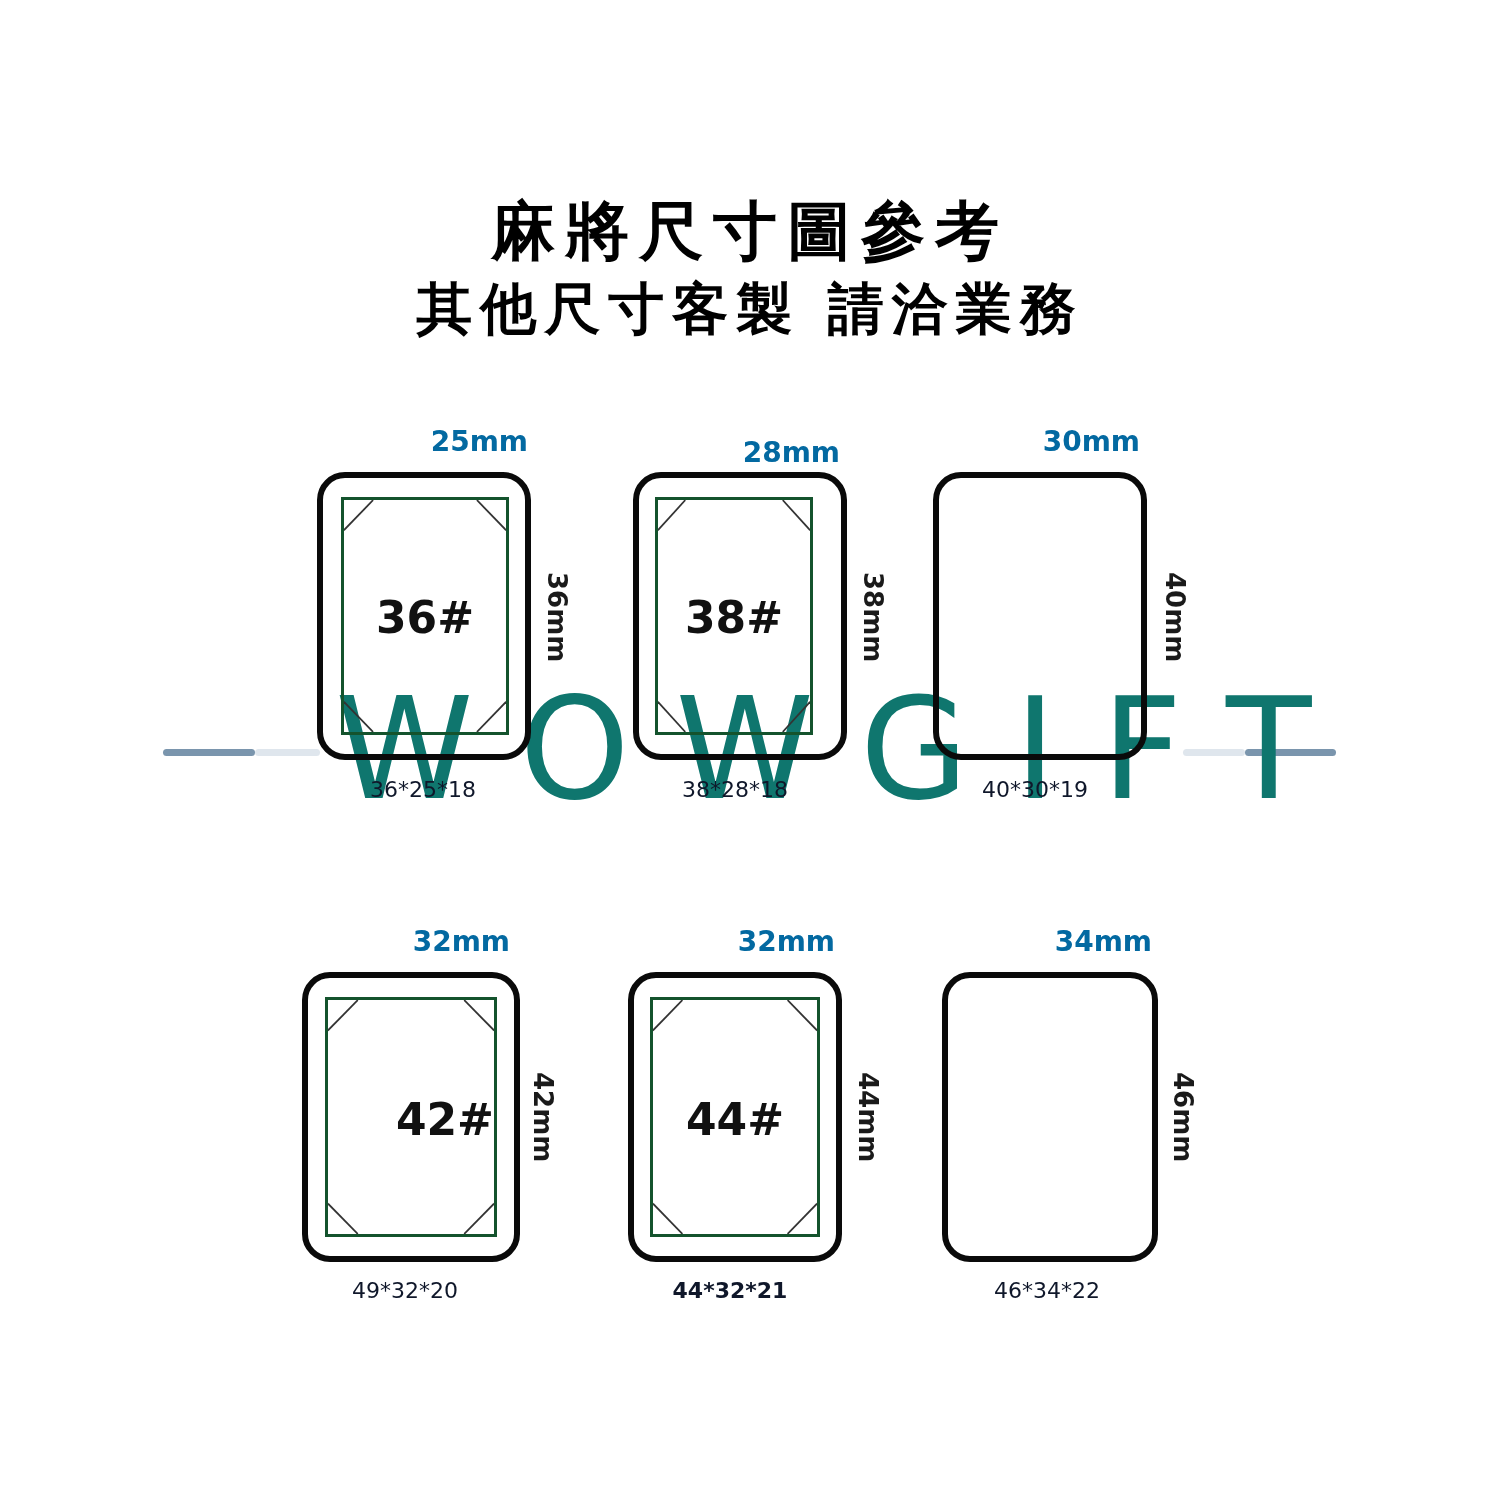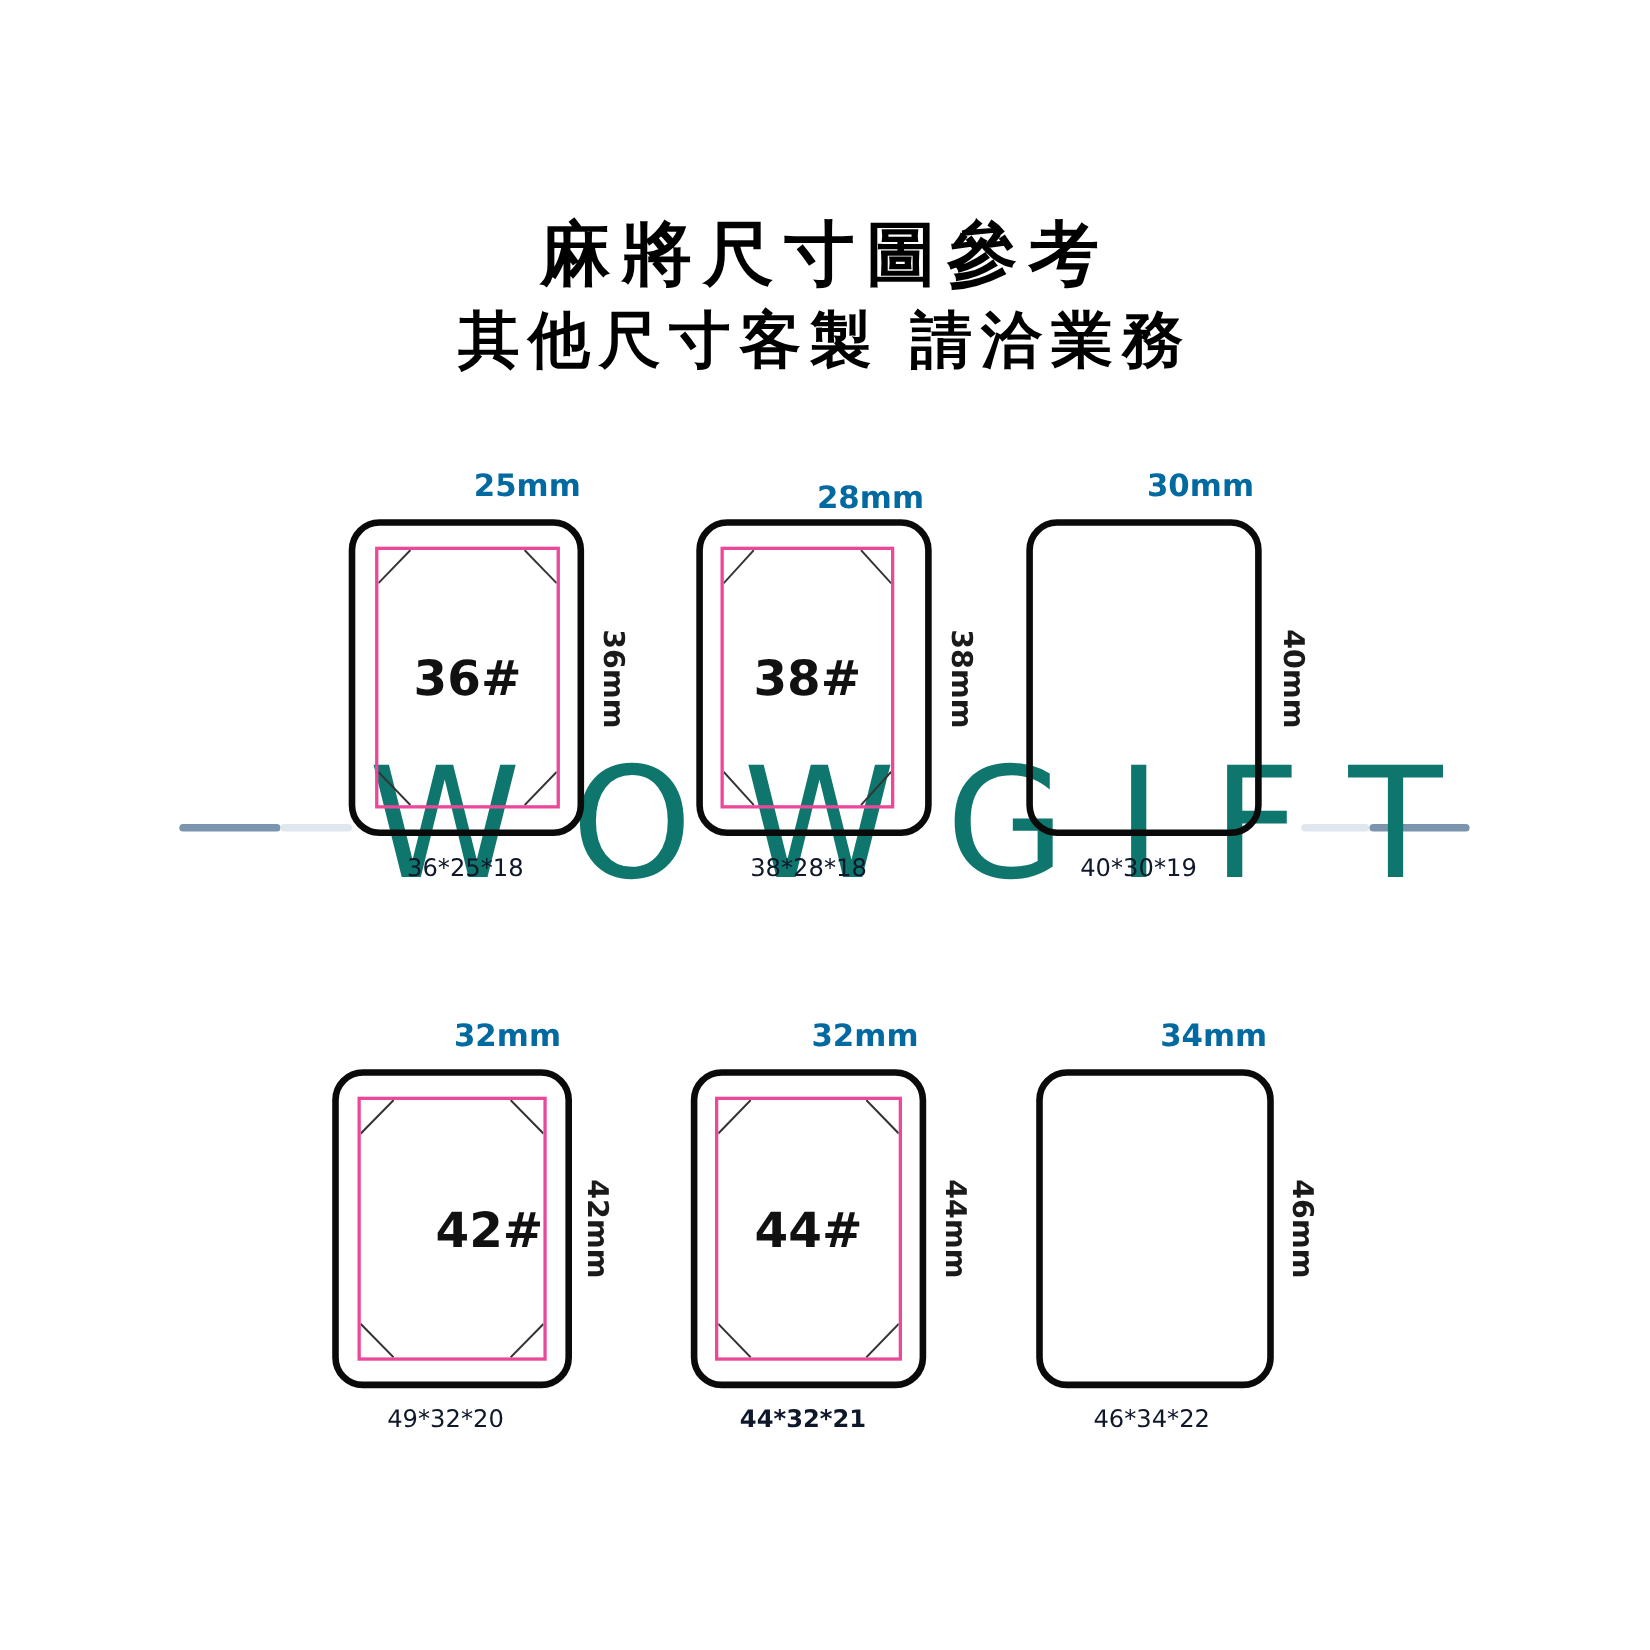--- a/index.html
+++ b/index.html
@@ -4,21 +4,21 @@
 <style>
   html, body { margin:0; padding:0; background:#ffffff; }
   body { width:1500px; height:1500px; position:relative; overflow:hidden; font-family:"DejaVu Sans", sans-serif; color:#111; }
   .title { position:absolute; left:0; width:1500px; text-align:center; font-weight:bold; color:#000000; }
   .title1 { top:188px; font-size:64px; letter-spacing:10px; }
   .title2 { top:272px; font-size:56px; letter-spacing:8px; }
   .wm { position:absolute; top:690px; left:335px; width:850px; height:120px; color:#0f766e; font-size:140px; letter-spacing:46px; line-height:120px; font-family:"DejaVu Sans", sans-serif; font-weight:normal; z-index:0; }
   .wline { position:absolute; height:7px; border-radius:4px; top:749px; z-index:0; }
   .tile { position:absolute; z-index:1; }
   .outer { position:absolute; border:6px solid #0a0a0a; border-radius:28px; box-sizing:border-box; }
-  .inner { position:absolute; border:3px solid #ec4899; box-sizing:border-box; }
+  .inner { position:absolute; border:3px solid #14532d; box-sizing:border-box; }
   .inner svg { position:absolute; left:0; top:0; width:100%; height:100%; }
   .num { position:absolute; left:0; right:0; text-align:center; font-size:44px; font-weight:bold; color:#111; }
   .wlabel { position:absolute; text-align:right; font-size:28px; color:#0369a1; font-weight:bold; }
   .hlabel { position:absolute; font-size:26px; color:#1a1a1a; font-weight:bold; transform:rotate(90deg); transform-origin:left top; white-space:nowrap; }
   .dims { position:absolute; text-align:center; font-size:22px; color:#0f172a; }
 </style>
 </head>
 <body>
 
 <div class="title title1">麻將尺寸圖參考</div>

